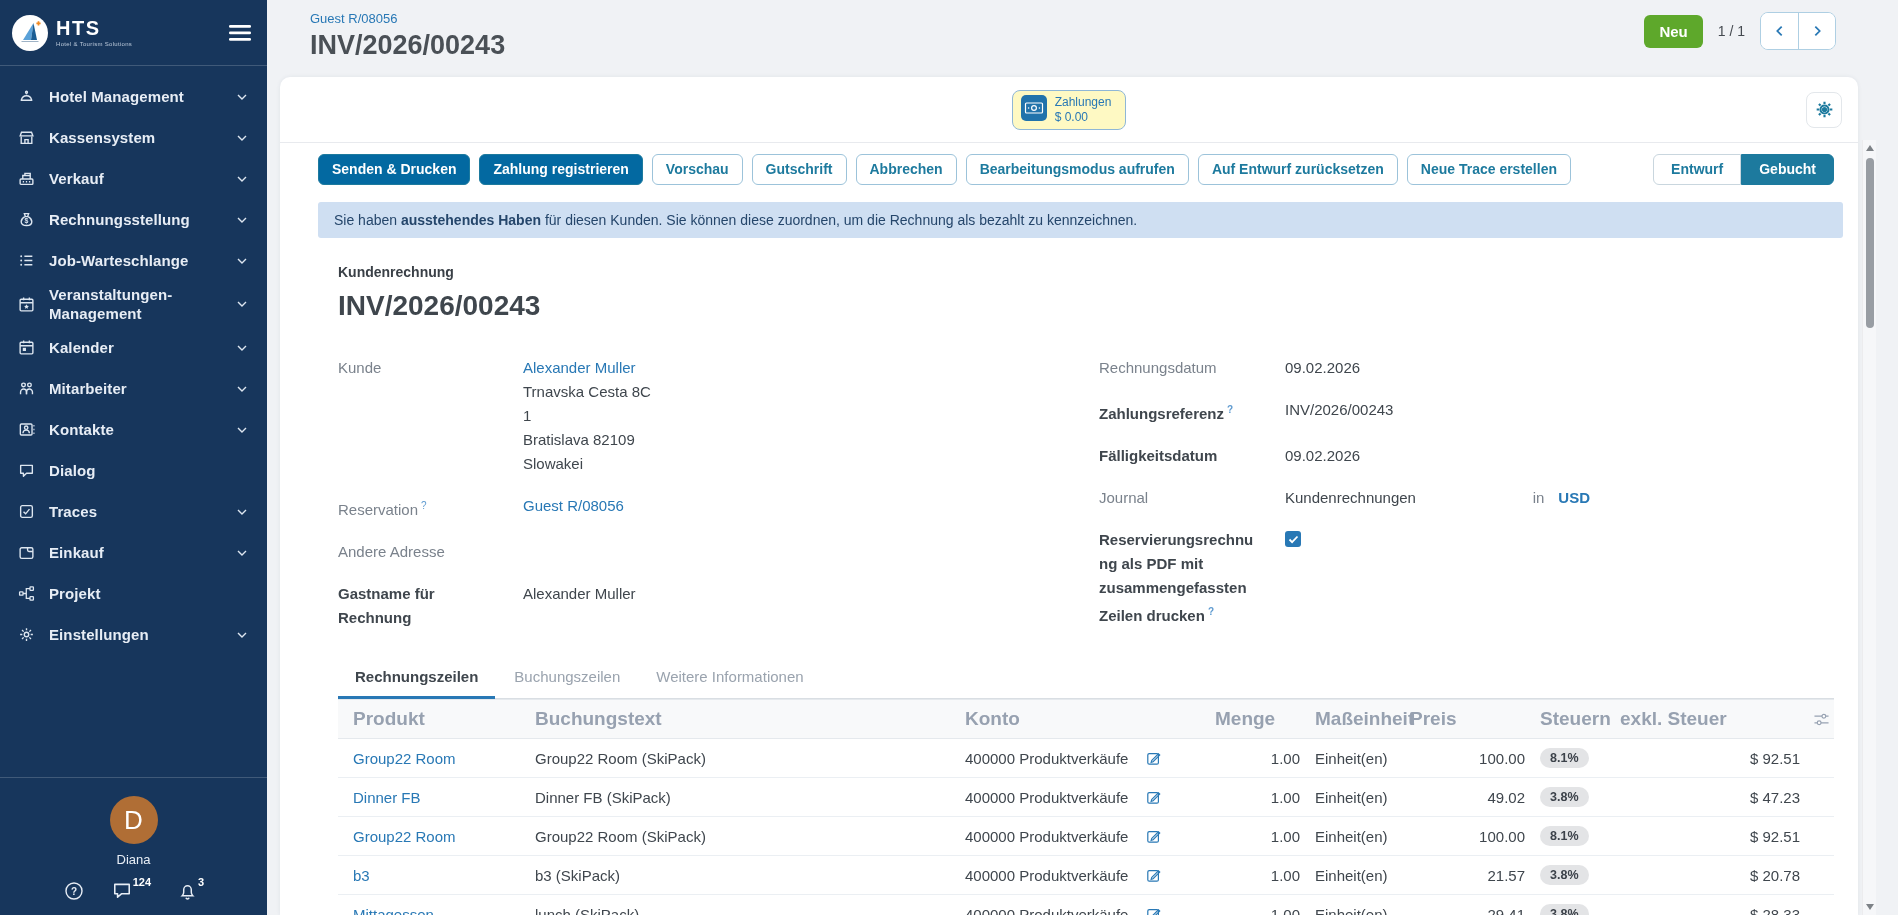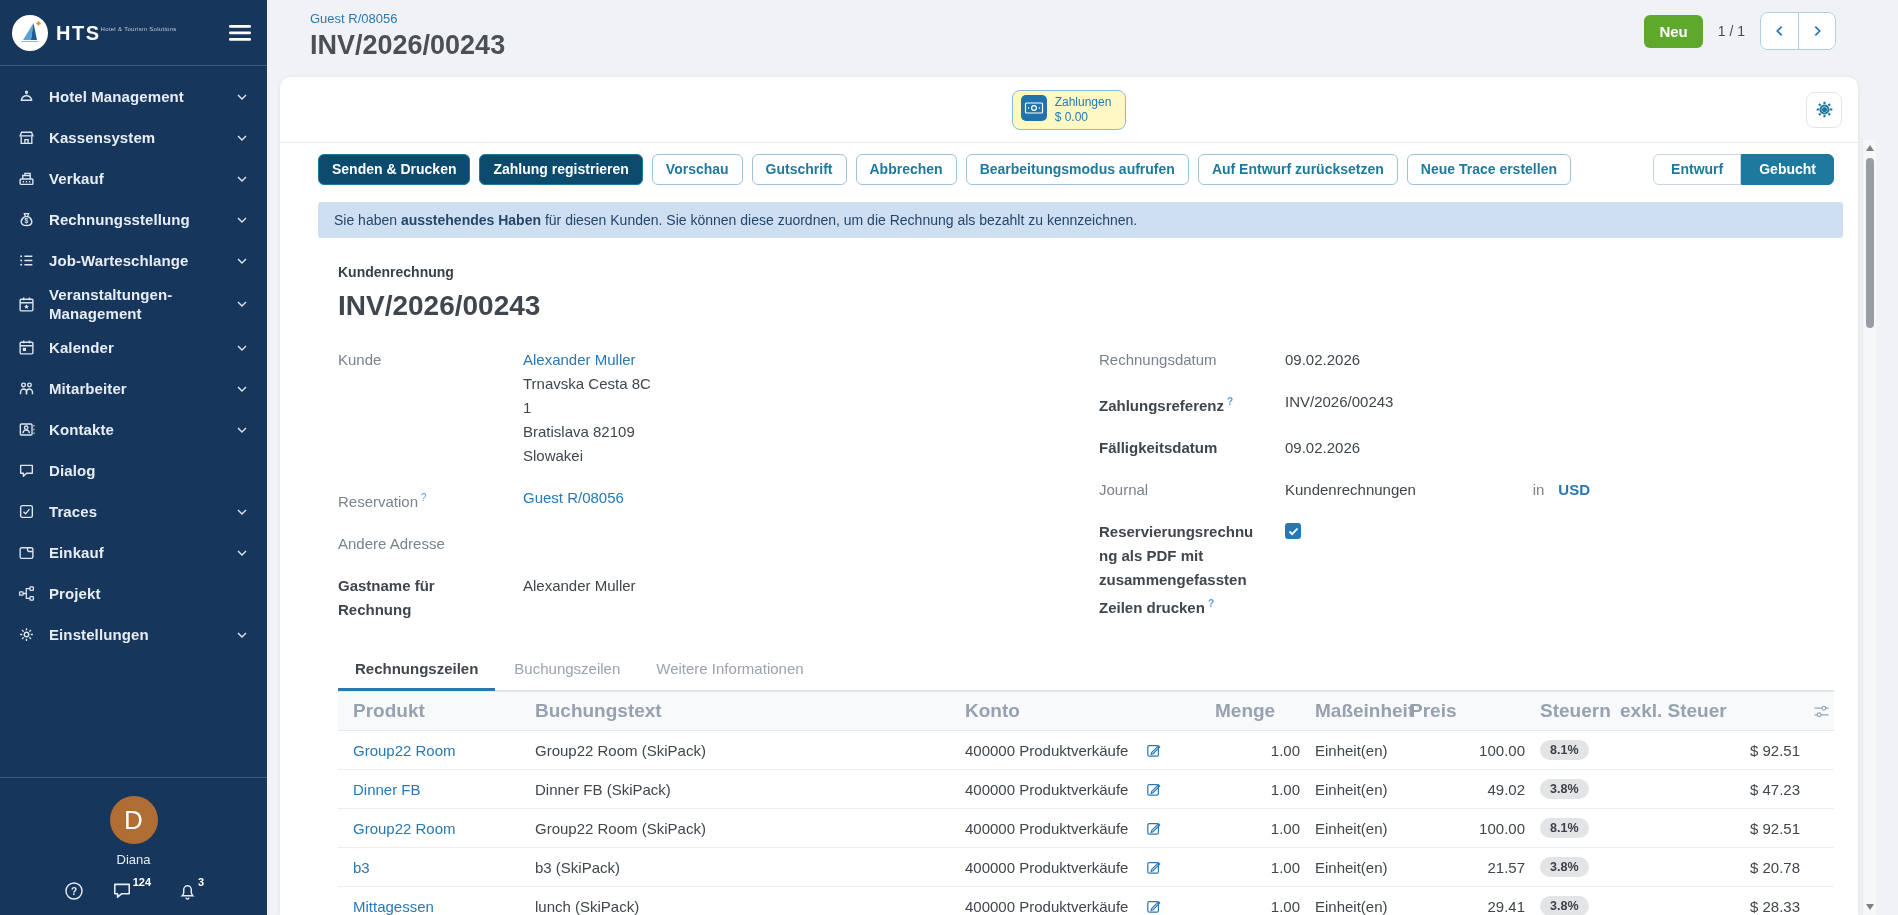--- a/index.html
+++ b/index.html
@@ -3,21 +3,21 @@
 <meta charset="utf-8">
 <style>
   * { margin:0; padding:0; box-sizing:border-box; }
   html,body { width:1898px; height:915px; overflow:hidden; font-family:"Liberation Sans", sans-serif; background:#f0f2f5; }
   .app { display:flex; width:100%; height:100%; }
 
   
   .sidebar { width:267px; flex-shrink:0; background:#17365c; color:#e7edf5; display:flex; flex-direction:column; }
   .logo-row { height:66px; border-bottom:1px solid rgba(255,255,255,.18); display:flex; align-items:center; padding:0 12px 0 12px; gap:8px; flex-shrink:0; }
   .logo-circle { width:36px; height:36px; border-radius:50%; flex-shrink:0; }
-  .logo-texts { display:flex; }
+  .logo-texts { display:flex; flex-direction:column; }
   .logo-title { font-size:20px; font-weight:bold; letter-spacing:1.5px; line-height:1; color:#fff; }
   .logo-tagline { font-size:6px; color:#bccadb; letter-spacing:.3px; margin-top:3px; white-space:nowrap; }
   .hamburger { margin-left:auto; cursor:pointer; display:flex; padding:4px; }
   .nav { flex:1; padding-top:10px; overflow:hidden; }
   .nav-item { display:flex; align-items:center; gap:14px; min-height:41px; padding:4px 20px 4px 18px; font-size:15px; cursor:pointer; }
   .nav-item .nicon { width:17px; flex-shrink:0; display:flex; align-items:center; }
   .nav-item .nlabel { flex:1; line-height:19px; font-weight:600; letter-spacing:.1px; }
   .nav-item .chev { flex-shrink:0; display:flex; width:10px; }
   .sidebar-footer { border-top:1px solid rgba(255,255,255,.18); padding:18px 0 4px; display:flex; flex-direction:column; align-items:center; flex-shrink:0; }
   .avatar { width:48px; height:48px; border-radius:50%; background:#b06e35; color:#fff; font-size:26px; display:flex; align-items:center; justify-content:center; cursor:pointer; }
@@ -39,36 +39,36 @@
   .pager-btn + .pager-btn { border-left:1px solid #aecfe3; }
 
   .card { flex:1; margin:0 40px 0 13px; background:#fff; border-radius:10px 10px 0 0; box-shadow:0 0 4px rgba(40,60,90,.08); display:flex; flex-direction:column; overflow:hidden; }
   .card-top { height:66px; flex-shrink:0; display:flex; align-items:center; justify-content:center; position:relative; border-bottom:1px solid #e8eaee; }
   .stat-btn { display:flex; align-items:center; gap:8px; border:1px solid #8fb7d6; border-radius:8px; padding:4px 14px 4px 8px; background:#fef9c3; cursor:pointer; }
   .stat-texts { text-align:left; font-size:12px; color:#2878b5; line-height:15px; }
   .gear-btn { position:absolute; right:16px; top:50%; transform:translateY(-50%); width:36px; height:36px; border:1px solid #e3e7eb; border-radius:8px; background:#fff; display:flex; align-items:center; justify-content:center; cursor:pointer; }
 
   .ribbon { display:flex; align-items:center; gap:9px; padding:11px 24px 11px 38px; flex-shrink:0; }
   .btn { font-size:14px; font-weight:bold; padding:6px 13px; border-radius:6px; white-space:nowrap; cursor:pointer; line-height:17px; }
-  .btn-primary { background:#0c4a6e; color:#fff; border:1px solid #1d7a9e; }
+  .btn-primary { background:#0369a1; color:#fff; border:1px solid #1d7a9e; }
   .btn-secondary { background:#fff; color:#1d7a9e; border:1px solid #9cc3da; }
   .status-group { margin-left:auto; display:flex; }
   .status-draft { border:1px solid #c9d6de; background:#fff; color:#1d7a9e; border-radius:6px 0 0 6px; padding:6px 17px; font-size:14px; font-weight:bold; cursor:pointer; line-height:17px; }
   .status-posted { background:#1d7a9e; border:1px solid #1d7a9e; color:#fff; border-radius:0 6px 6px 0; padding:6px 17px; font-size:14px; font-weight:bold; cursor:pointer; line-height:17px; }
 
   .banner { margin:6px 15px 0 38px; background:#cfdff2; color:#25466b; font-size:14px; padding:10px 16px; border-radius:3px; flex-shrink:0; }
 
   .form { padding:26px 24px 0 58px; flex:1; overflow:hidden; }
   .doc-type { font-size:14px; font-weight:bold; color:#3a4047; }
   .doc-number { font-size:28px; font-weight:bold; color:#3f464d; margin:10px 0 26px; }
 
   .fields { display:flex; }
   .col-left { width:761px; flex-shrink:0; }
   .col-right { flex:1; }
-  .field { display:flex; margin-bottom:18px; font-size:15px; }
+  .field { display:flex; margin-bottom:18px; font-size:15px;margin-top:8px; }
   .field .lbl { width:185px; flex-shrink:0; color:#7a828c; line-height:24px; }
   .col-right .field .lbl { width:186px; }
   .field .lbl.strong { color:#3f464d; font-weight:bold; }
   .field .val { color:#3f464d; line-height:24px; }
   .lbl-wrap { display:inline-block; max-width:140px; }
   .lbl-wrap-pdf { display:inline-block; max-width:160px; overflow-wrap:anywhere; }
   a.link { color:#2878b5; text-decoration:none; cursor:pointer; }
   sup.help { color:#5f9bd0; font-size:10px; margin-left:3px; cursor:pointer; }
   .journal-val { display:flex; width:305px; }
   .journal-right { margin-left:auto; display:flex; gap:14px; }

